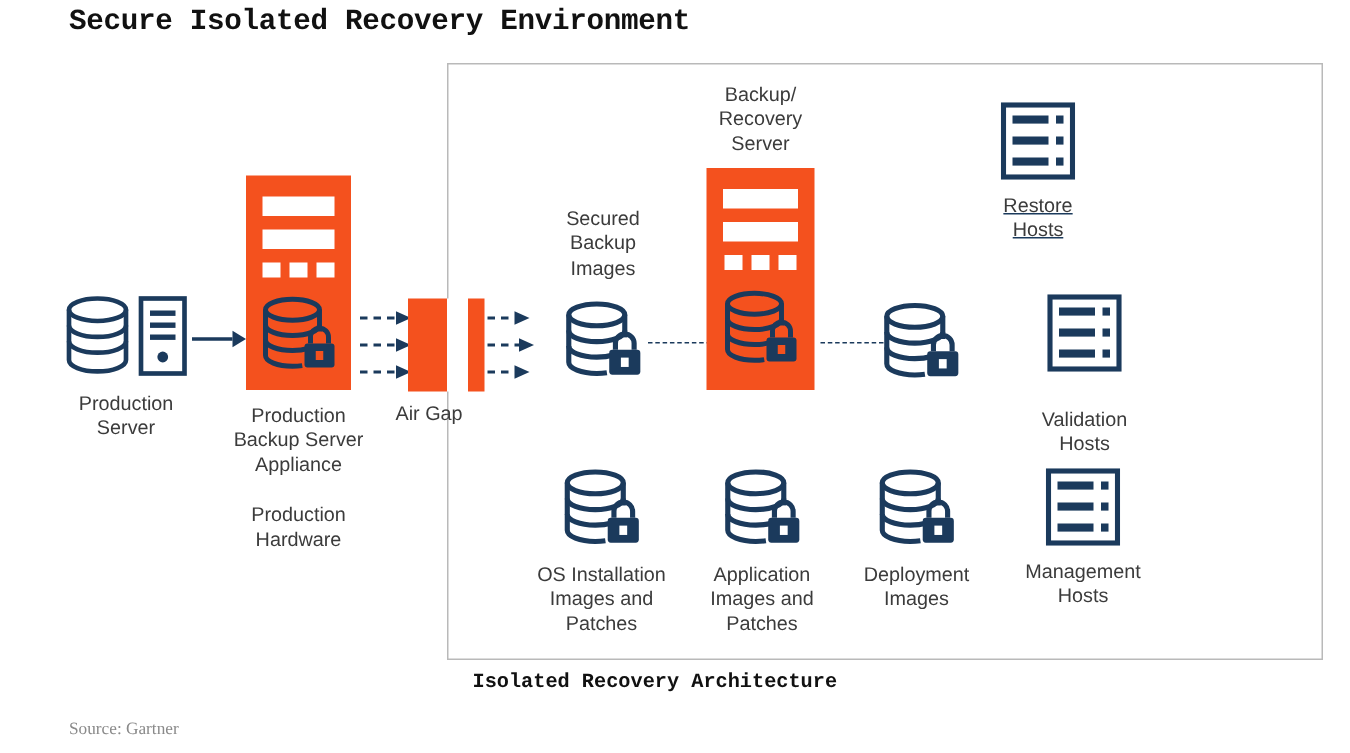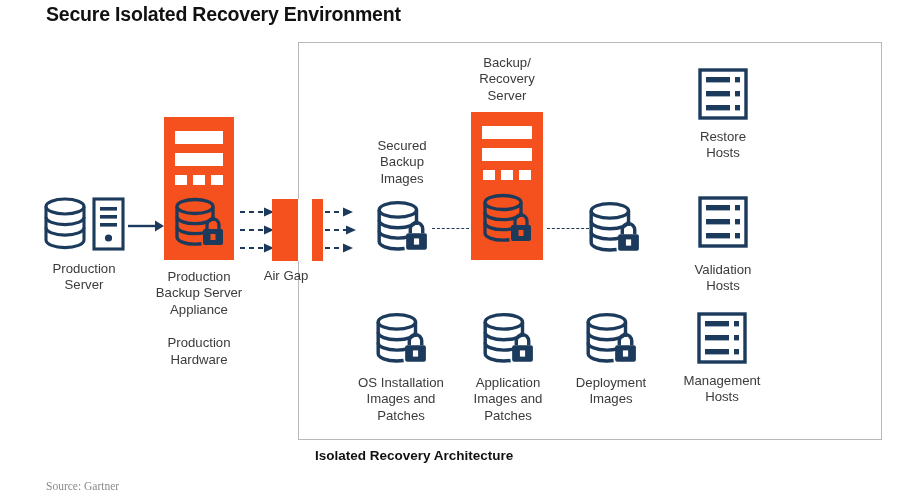--- a/index.html
+++ b/index.html
@@ -9,21 +9,21 @@
   }
   body {
     width: 900px; height: 502px;
     position: relative;
     overflow: hidden;
     font-family: "Liberation Sans", sans-serif;
     color: #1b3a5c;
   }
   #canvas { position: absolute; inset: 0; }
 
-  .abs { position: absolute; }
+  .abs { position: absolute; font-family: Liberation Mono, monospace; }
 
   
   .title {
     left: 46px; top: 3px;
     font-size: 19.5px;
     font-weight: bold;
     letter-spacing: -0.2px;
     color: #111111;
     white-space: nowrap;
   }
@@ -257,21 +257,21 @@
       </g>
       <g>
         <rect x="31" y="32" width="20" height="16" rx="2" fill="#1b3a5c"></rect>
         <path d="M35 32 v-4.2 a6 6 0 0 1 12 0 V32" fill="none" stroke="#1b3a5c" stroke-width="3.3"></path>
         <rect x="38.5" y="37" width="5" height="6" fill="#ffffff"></rect>
       </g>
     </svg>
     <div class="label"></div>
   </div>
 
-  <div class="node" style="left:681px; top:68px; width:84px;">
+  <div class="node" style="left:650px; top:68px; width:84px;text-decoration:underline;">
     <div class="icon-wrap">
       <svg width="50" height="52" viewBox="0 0 50 52">
         <rect x="2" y="2" width="46" height="48" fill="none" stroke="#1b3a5c" stroke-width="3.4"></rect>
         <rect x="8" y="9" width="24" height="5.4" fill="#1b3a5c"></rect>
         <rect x="37" y="9" width="5" height="5.4" fill="#1b3a5c"></rect>
         <rect x="8" y="23" width="24" height="5.4" fill="#1b3a5c"></rect>
         <rect x="37" y="23" width="5" height="5.4" fill="#1b3a5c"></rect>
         <rect x="8" y="37" width="24" height="5.4" fill="#1b3a5c"></rect>
         <rect x="37" y="37" width="5" height="5.4" fill="#1b3a5c"></rect>
       </svg>
@@ -285,21 +285,21 @@
       <svg width="50" height="52" viewBox="0 0 50 52">
         <rect x="2" y="2" width="46" height="48" fill="none" stroke="#1b3a5c" stroke-width="3.4"></rect>
         <rect x="8" y="9" width="24" height="5.4" fill="#1b3a5c"></rect>
         <rect x="37" y="9" width="5" height="5.4" fill="#1b3a5c"></rect>
         <rect x="8" y="23" width="24" height="5.4" fill="#1b3a5c"></rect>
         <rect x="37" y="23" width="5" height="5.4" fill="#1b3a5c"></rect>
         <rect x="8" y="37" width="24" height="5.4" fill="#1b3a5c"></rect>
         <rect x="37" y="37" width="5" height="5.4" fill="#1b3a5c"></rect>
       </svg>
     </div>
-    <div class="label" style="margin-top:14px;text-align:center;">Validation
+    <div class="label" style="margin-top:24px;text-align:center;">Validation
 Hosts</div>
   </div>
 
 
   <div class="node" style="left:345px; top:312px; width:112px;">
     <div class="icon-wrap">
       <svg width="56" height="54" viewBox="0 0 54 52">
         <g fill="none" stroke="#1b3a5c" stroke-width="3.3">
           <ellipse cx="23" cy="9.5" rx="18" ry="7"></ellipse>
           <path d="M5 9.5 V40 c0,4 8,7.2 18,7.2 c2.3,0 4.5,-0.16 6.5,-0.45"></path>

